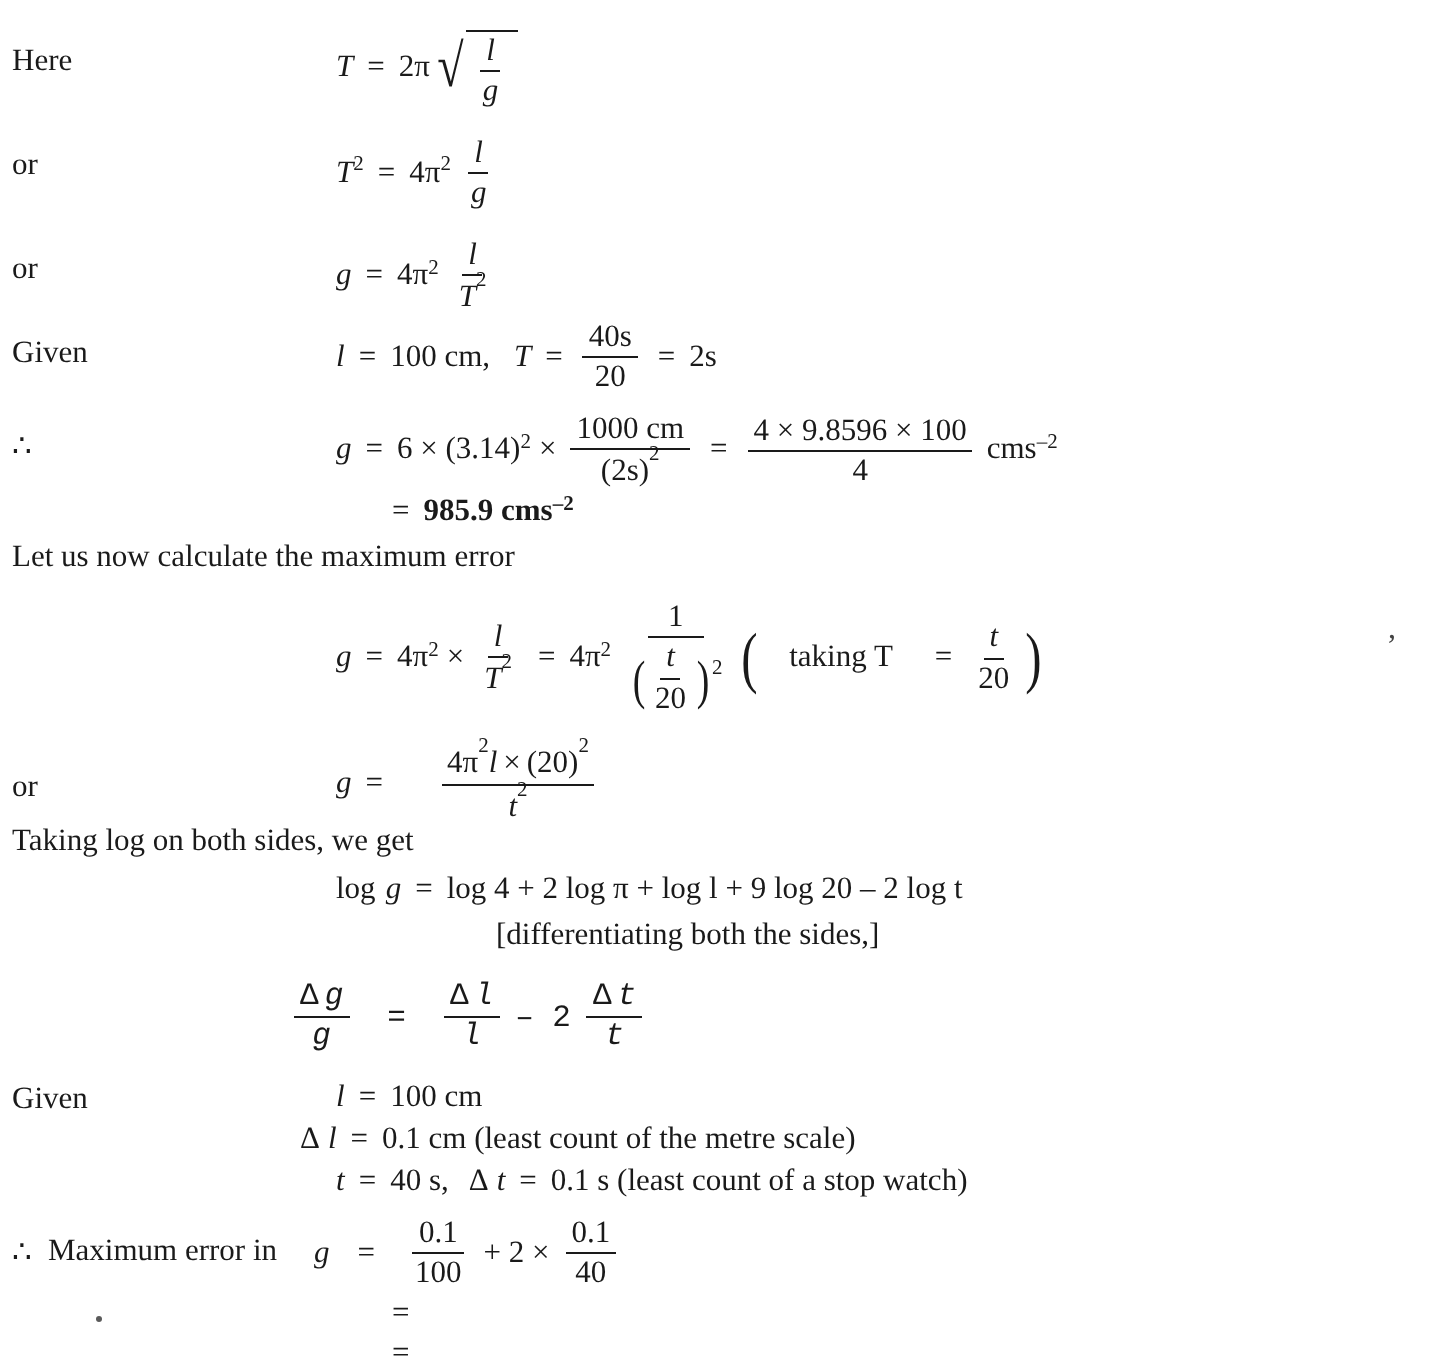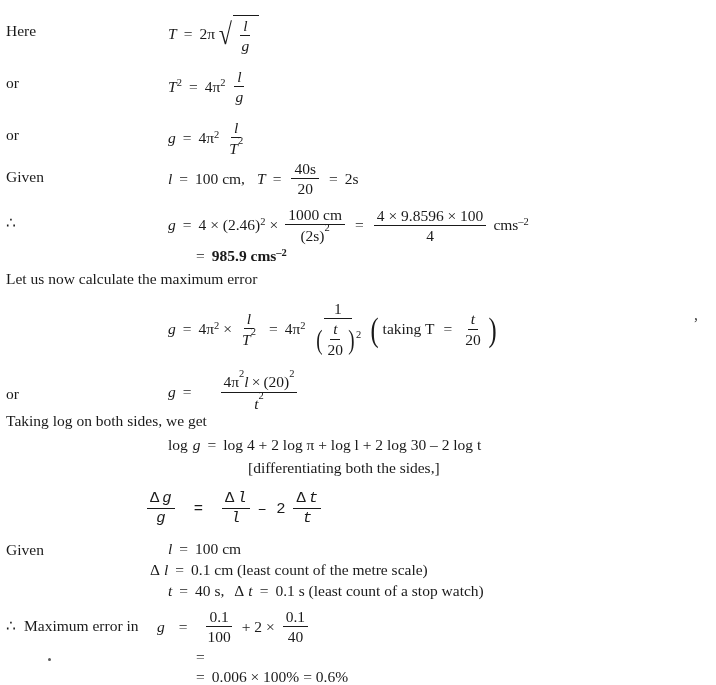--- a/index.html
+++ b/index.html
@@ -168,21 +168,21 @@
       <span class="den">20</span>
     </span>
     <span class="eq">=</span>
     <span>2s</span>
   </div>
 
   <div class="row lbl" style="left:6px; top:214px;">∴</div>
   <div class="row math" style="left:168px; top:206px;">
     <span class="it">g</span>
     <span class="eq">=</span>
-    <span>4 × (2.46)</span>
+    <span>6 × (3.14)</span>
       <span class="sup">2</span>
     <span style="margin:0 4px;">×</span>
     <span class="frac">
       <span class="num">1000 cm</span>
       <span class="den"><span>(2s)</span><span class="sup">2</span></span>
     </span>
     <span class="eq">=</span>
     <span class="frac">
       <span class="num">4 × 9.8596 × 100</span>
       <span class="den">4</span>
@@ -219,21 +219,21 @@
         <span class="frac" style="margin:0 1px;">
           <span class="num it">t</span>
           <span class="den">20</span>
         </span>
         <span class="medparen">)</span>
         <span class="sup">2</span>
       </span>
     </span>
     <span style="display:flex; align-items:center; margin-left:2px;">
       <span class="bigparen">(</span>
-      <span style="margin:0 2px;">taking T</span>
+      <span style="margin:0 14px;">taking T</span>
       <span class="eq">=</span>
       <span class="frac">
         <span class="num it">t</span>
         <span class="den">20</span>
       </span>
       <span class="bigparen">)</span>
     </span>
   </div>
   <div class="comma-mark" style="left:694px; top:306px;">,</div>
 
@@ -246,21 +246,21 @@
       <span class="den"><span class="it">t</span><span class="sup">2</span></span>
     </span>
   </div>
 
   <div class="row lbl" style="left:6px; top:412px;">Taking log on both sides, we get</div>
 
   <div class="row math" style="left:168px; top:436px;">
     <span>log</span>
     <span class="it" style="margin-left:5px;">g</span>
     <span class="eq">=</span>
-    <span>log 4 + 2 log π + log  l  + 2 log 30 – 2 log  t</span>
+    <span>log 4 + 2 log π + log  l  + 9 log 20 – 2 log  t</span>
   </div>
 
   <div class="row lbl" style="left:248px; top:459px;">[differentiating both the sides,]</div>
 
   <div class="row math" style="left:144px; top:490px;font-family:Liberation Mono, monospace;">
     <span class="frac">
       <span class="num"><span>Δ</span><span class="it" style="margin-left:3px;">g</span></span>
       <span class="den it">g</span>
     </span>
     <span class="eq" style="margin-left:16px;">=</span>
@@ -314,18 +314,17 @@
       <span class="den">40</span>
     </span>
   </div>
 
   <div class="row math" style="left:196px; top:648px;">
     <span class="eq" style="margin-left:0;">=</span>
   </div>
 
   <div class="row math" style="left:196px; top:668px;">
     <span class="eq" style="margin-left:0;">=</span>
-    <span>0.006 × 100% = 0.6%</span>
   </div>
 
   <div class="dotmark" style="left:48px; top:658px;"></div>
 
 </div>
 
 </body></html>

